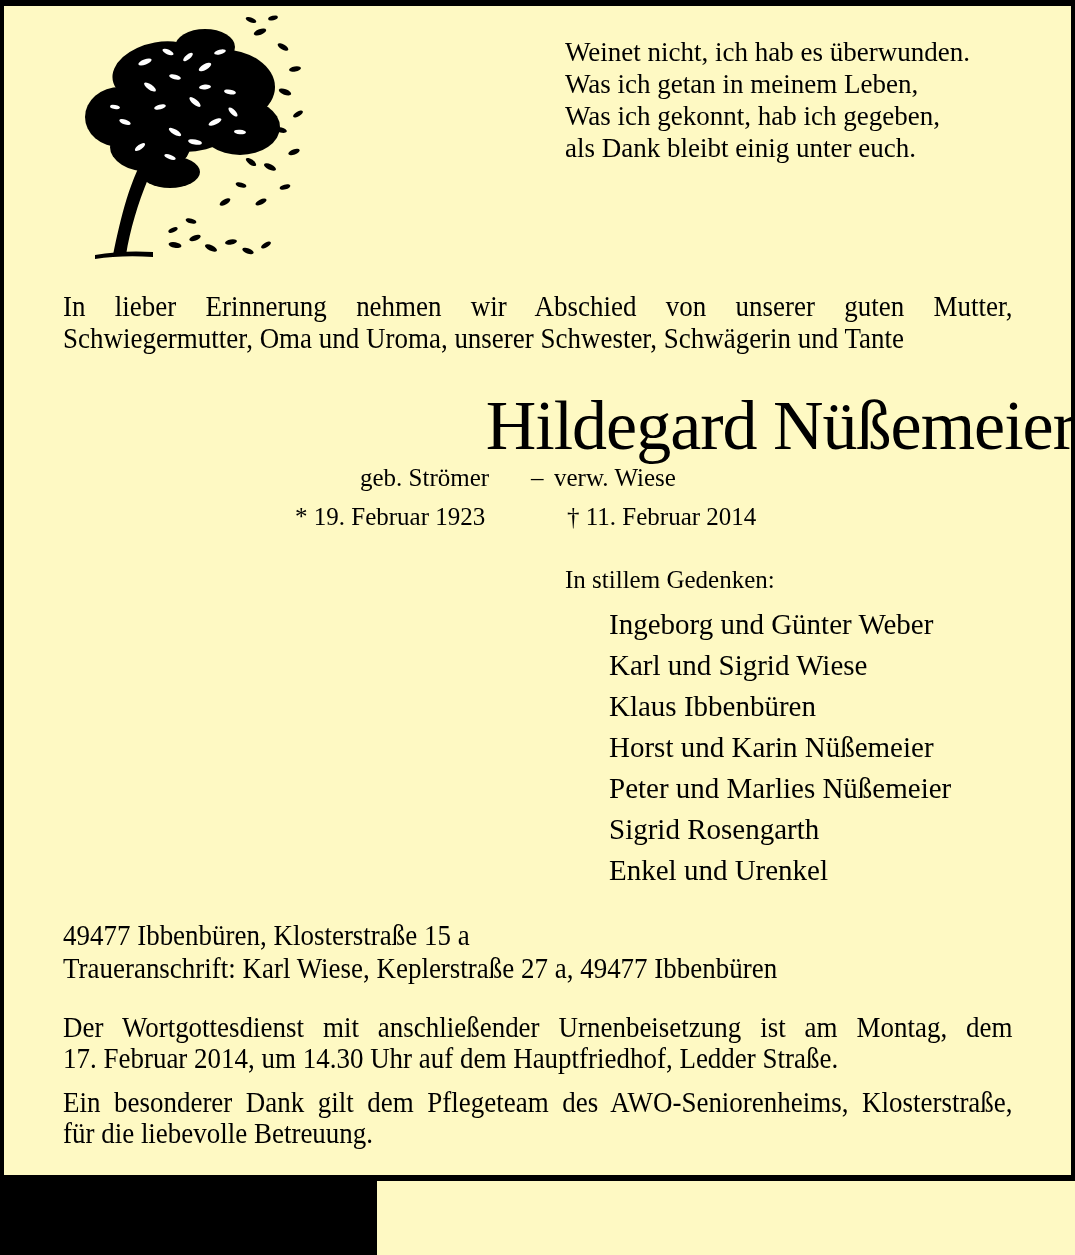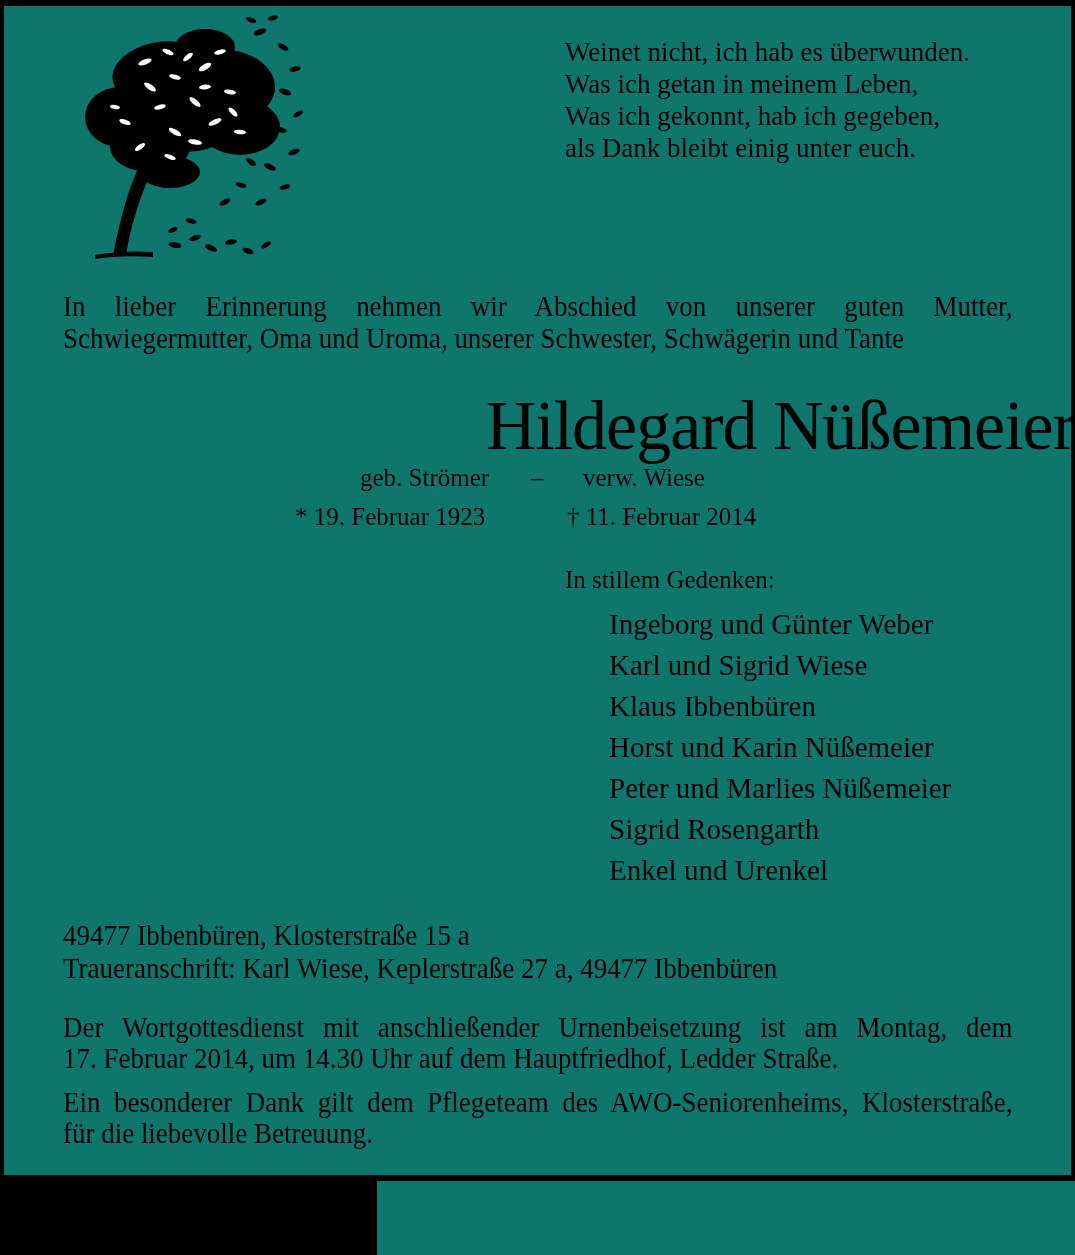--- a/index.html
+++ b/index.html
@@ -1,21 +1,21 @@
 <!DOCTYPE html>
 <html><head>
 <meta charset="utf-8">
 <style>
   * { margin: 0; padding: 0; box-sizing: border-box; }
   html, body { background: #ffffff; }
   .page {
     position: relative;
     width: 1075px;
     height: 1255px;
-    background: #0f766e;
+    background: #fef9c3;
     font-family: "Liberation Serif", "DejaVu Serif", serif;
     color: #000000;
     overflow: hidden;
   }
   .frame {
     position: absolute;
     left: 0; top: 0;
     width: 1075px;
     height: 1181px;
     border-top: 6px solid #000;
@@ -176,21 +176,21 @@
 
   <div class="intro cond">
     <div class="jline">In lieber Erinnerung nehmen wir Abschied von unserer guten Mutter,</div>
     <div>Schwiegermutter, Oma und Uroma, unserer Schwester, Schwägerin und Tante</div>
   </div>
 
   <div class="name">Hildegard Nüßemeier</div>
 
   <span class="abs subline" style="left:360px; top:464px;">geb. Strömer</span>
   <span class="abs subline" style="left:531px; top:464px;">–</span>
-  <span class="abs subline" style="left:583px; top:464px;">verw. Wiese</span>
+  <span class="abs subline" style="left:554px; top:464px;">verw. Wiese</span>
   <span class="abs subline" style="left:295px; top:503px;">* 19. Februar 1923</span>
   <span class="abs subline" style="left:567px; top:503px;">† 11. Februar 2014</span>
 
   <div class="gedenken-heading">In stillem Gedenken:</div>
   <div class="mourners">
     <div>Ingeborg und Günter Weber</div>
     <div>Karl und Sigrid Wiese</div>
     <div>Klaus Ibbenbüren</div>
     <div>Horst und Karin Nüßemeier</div>
     <div>Peter und Marlies Nüßemeier</div>

